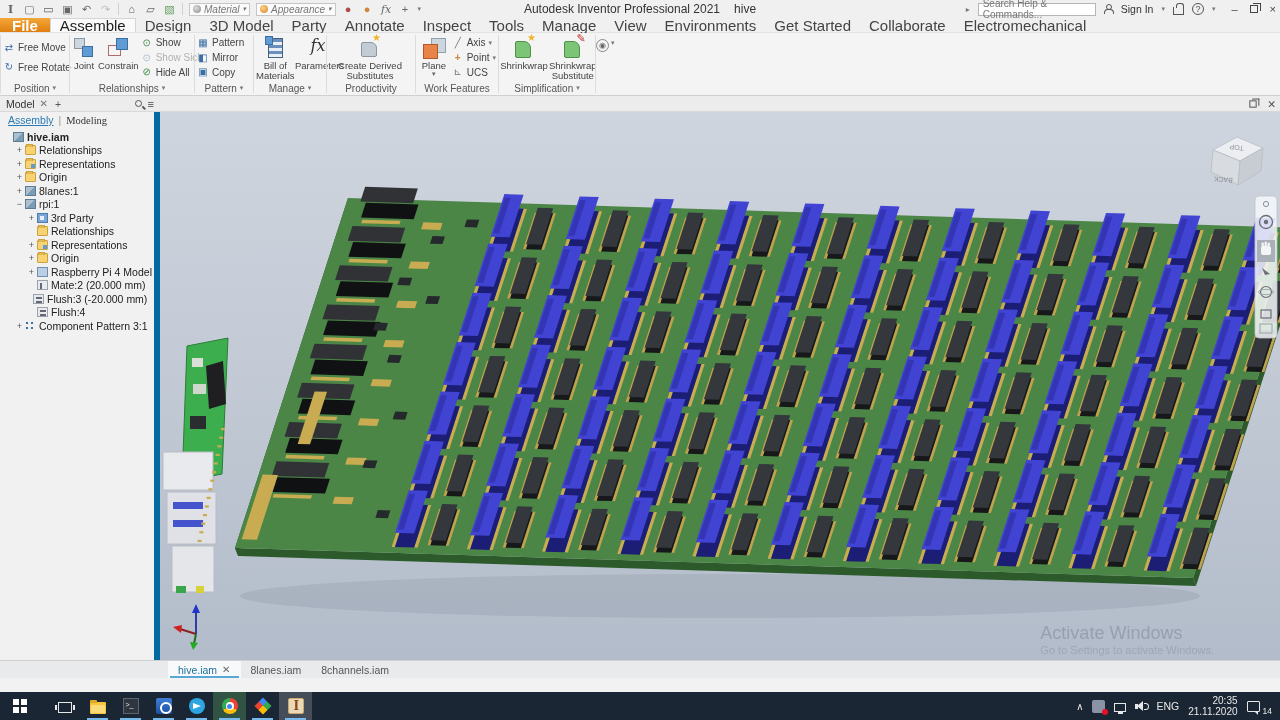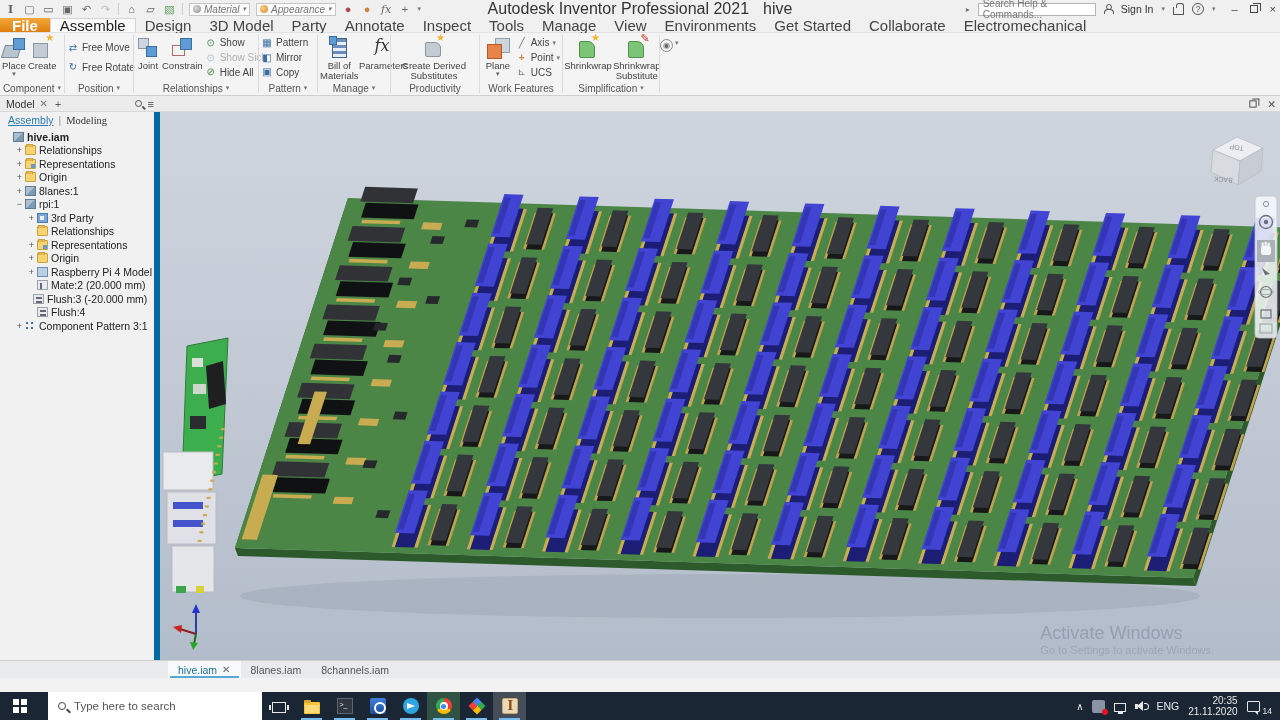--- a/index.html
+++ b/index.html
@@ -13,21 +13,21 @@
   .qat{display:flex;align-items:center;gap:6px;color:#555;font-size:11px;}
   .qat .qi{width:13px;height:13px;display:flex;align-items:center;justify-content:center;font-size:11px;color:#666;}
   .inv-logo{font-family:"DejaVu Serif",serif;font-weight:bold;color:#b0332a;font-size:13px;}
   .qsep{width:1px;height:12px;background:#d0d0d0;}
   .combo{display:flex;align-items:center;gap:3px;border:1px solid #c6c6c6;background:#fbfbfb;
          height:13px;padding:0 3px;font-size:10px;color:#777;font-style:italic;}
   .combo .ball{width:8px;height:8px;border-radius:50%;}
   .cmbarrow,.garrow{font-size:7px;color:#777;}
   .title-center{position:absolute;left:0;right:0;top:0;height:18px;display:flex;align-items:center;
                 justify-content:center;gap:14px;pointer-events:none;}
-  .title-center .t1{color:#333;font-size:16px;}
+  .title-center .t1{color:#333;font-size:12px;}
   .title-right{position:absolute;right:4px;top:0;height:18px;display:flex;align-items:center;gap:8px;}
   .helpsearch{width:118px;height:13px;border:1px solid #b5b5b5;background:#fff;color:#777;
               font-size:10px;display:flex;align-items:center;padding-left:4px;}
   .person{width:9px;height:10px;position:relative;}
   .person::before{content:"";position:absolute;left:2.5px;top:0;width:4px;height:4px;border:1px solid #555;border-radius:50%;}
   .person::after{content:"";position:absolute;left:0;top:5px;width:8px;height:4px;border:1px solid #555;border-bottom:none;border-radius:4px 4px 0 0;}
   .signin{font-size:10.5px;color:#333;}
   .cart{width:11px;height:8px;border:1px solid #555;border-top:none;position:relative;margin-top:3px;}
   .cart::before{content:"";position:absolute;left:2px;top:-4px;width:6px;height:4px;border:1px solid #555;border-bottom:none;border-radius:3px 3px 0 0;}
   .helpq{width:12px;height:12px;border:1px solid #555;border-radius:50%;font-size:9px;display:flex;
@@ -262,37 +262,20 @@
       <div class="rtab">Manage</div>
       <div class="rtab">View</div>
       <div class="rtab">Environments</div>
       <div class="rtab">Get Started</div>
       <div class="rtab">Collaborate</div>
       <div class="rtab">Electromechanical</div>
     </div>
 
   <div class="ribbon">
 
-    <div class="rgroup" style="width:64px">
-      <div class="rtools">
-        <div class="bbtn">
-          <span class="ic ic-place"></span>
-          <span class="blabel">Place</span>
-            <span class="barrow">▼</span>
-        </div>
-        <div class="bbtn">
-          <span class="ic ic-create"></span>
-          <span class="blabel">Create</span>
-        </div>
-      </div>
-      <div class="rlabel">
-          <span>Component</span>
-          <span class="garrow">▾</span>
-        </div>
-    </div>
     <div class="rsep"></div>
 
     <div class="rgroup" style="width:68px">
       <div class="rtools">
           <div class="smallcol">
         <div class="sbtn">
               <span class="is">⇄</span>
               <span>Free Move</span>
             </div>
         <div class="sbtn">
@@ -1386,24 +1369,20 @@
       <div class="doctab">
         <span>8channels.iam</span>
       </div>
     </div>
 
 
   <div class="taskbar">
     <div class="tb-start">
         <div class="winlogo"></div>
       </div>
-    <div class="tb-search">
-      <span class="mag2"></span>
-      <span>Type here to search</span>
-    </div>
     <div class="tb-apps">
 
     <div class="tb-app">
           <span class="ic2 ic2-taskview"></span>
         </div>
         <div class="tb-app running">
           <span class="ic2 ic2-explorer"></span>
         </div>
         <div class="tb-app running">
           <span class="ic2 ic2-terminal"></span>

